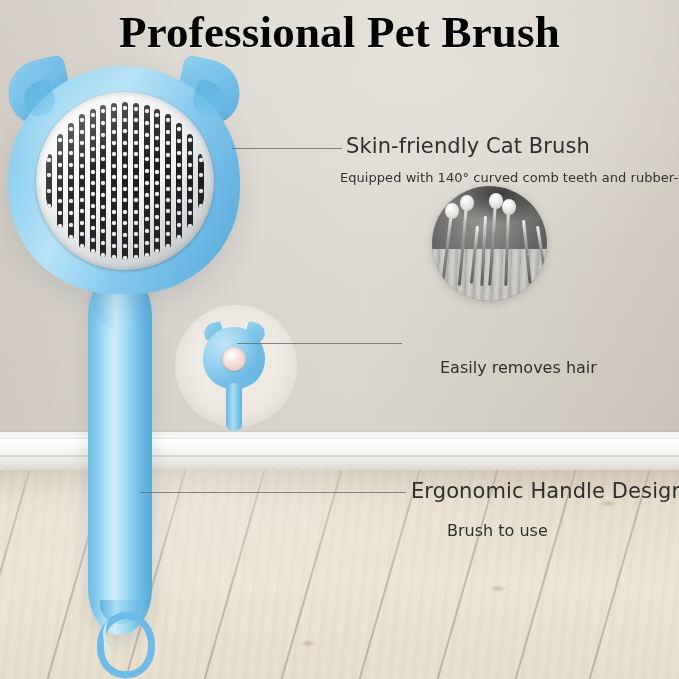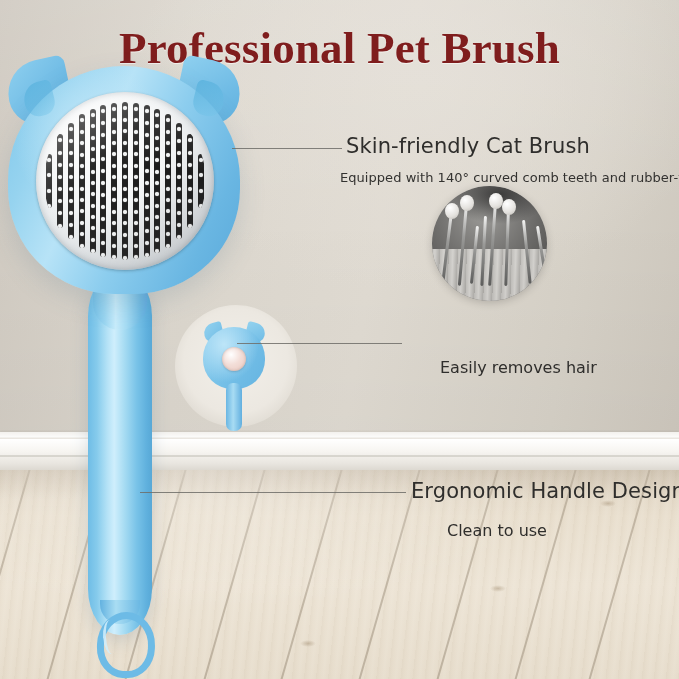--- a/index.html
+++ b/index.html
@@ -88,24 +88,23 @@
   
   .title {
     position: absolute;
     left: 0; top: 6px;
     width: 679px;
     text-align: center;
     font-family: "Liberation Serif", "DejaVu Serif", serif;
     font-weight: bold;
     font-size: 45px;
     letter-spacing: 0.2px;
-    color: #7f1d1d;
+    color: #000000;
     text-shadow: 0 1px 0 rgba(255,255,255,0.55);
     white-space: nowrap;
-    margin-top: 16px;
   }
 
   
   #brush { position: absolute; left: 0; top: 0; width: 300px; height: 679px; }
 
   
   .handle {
     position: absolute;
     left: 88px; top: 270px;
     width: 64px; height: 365px;
@@ -593,15 +592,15 @@
   <div class="ann" style="left:346px; top:134px;">
     <div class="ann-title">Skin-friendly Cat Brush</div>
   </div>
   <div class="ann ann-sub" style="left:340px; top:170px;">Equipped with 140° curved comb teeth and rubber-tipped</div>
 
   <div class="ann ann-sub-lg" style="left:404px; top:358px;">Easily removes hair</div>
 
   <div class="ann" style="left:411px; top:479px;">
     <div class="ann-title">Ergonomic Handle Design</div>
   </div>
-  <div class="ann ann-sub-lg" style="left:411px; top:521px;">Clean to use</div>
+  <div class="ann ann-sub-lg" style="left:411px; top:521px;">Brush to use</div>
 
 </div>
 
 </body></html>

